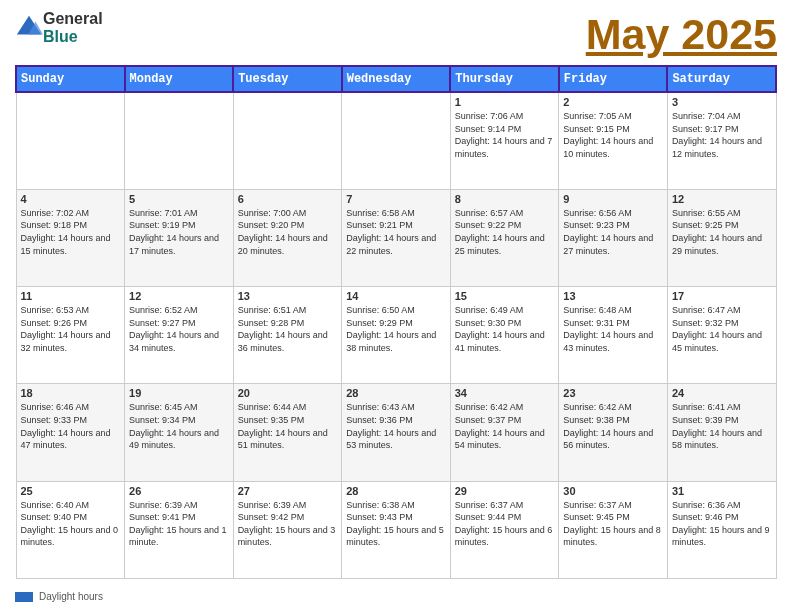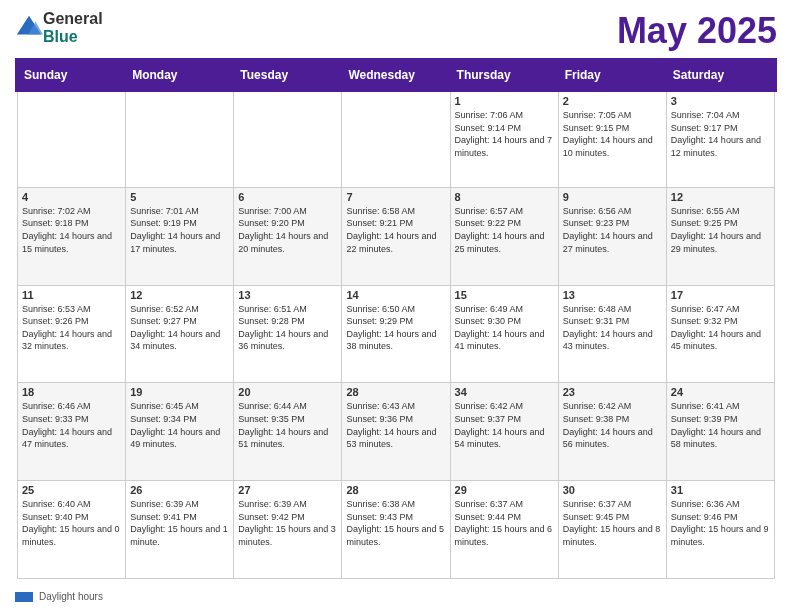--- a/index.html
+++ b/index.html
@@ -43,43 +43,45 @@
       color: #0f766e;
     }
     .logo-icon {
       width: 28px;
       height: 28px;
     }
     .title-block {
       text-align: right;
     }
     .title-month {
-      font-size: 36px;
-      font-weight: bold;
-      color: #4c1d95;
+      font-size: 43px;
+      font-weight: bold;
+      color: #a16207;
+      text-decoration: underline;
     }
     .title-location {
       font-size: 14px;
       color: #555;
     }
     .calendar {
       flex: 1;
       border: 1px solid #ccc;
       border-collapse: collapse;
       width: 100%;
       table-layout: fixed;
     }
     .calendar th {
-      background: #4c1d95;
+      background: #3b82f6;
       color: #fff;
       font-size: 12px;
       font-weight: bold;
       padding: 5px 4px;
       text-align: left;
-      border: 5px solid #4c1d95;
+      border: 2px solid #4c1d95;
+      font-family: Liberation Mono, monospace;
     }
     .calendar td {
       border: 1px solid #ccc;
       vertical-align: top;
       padding: 3px 4px;
       font-size: 9.5px;
       color: #333;
       background: #fff;
       height: 88px;
     }

